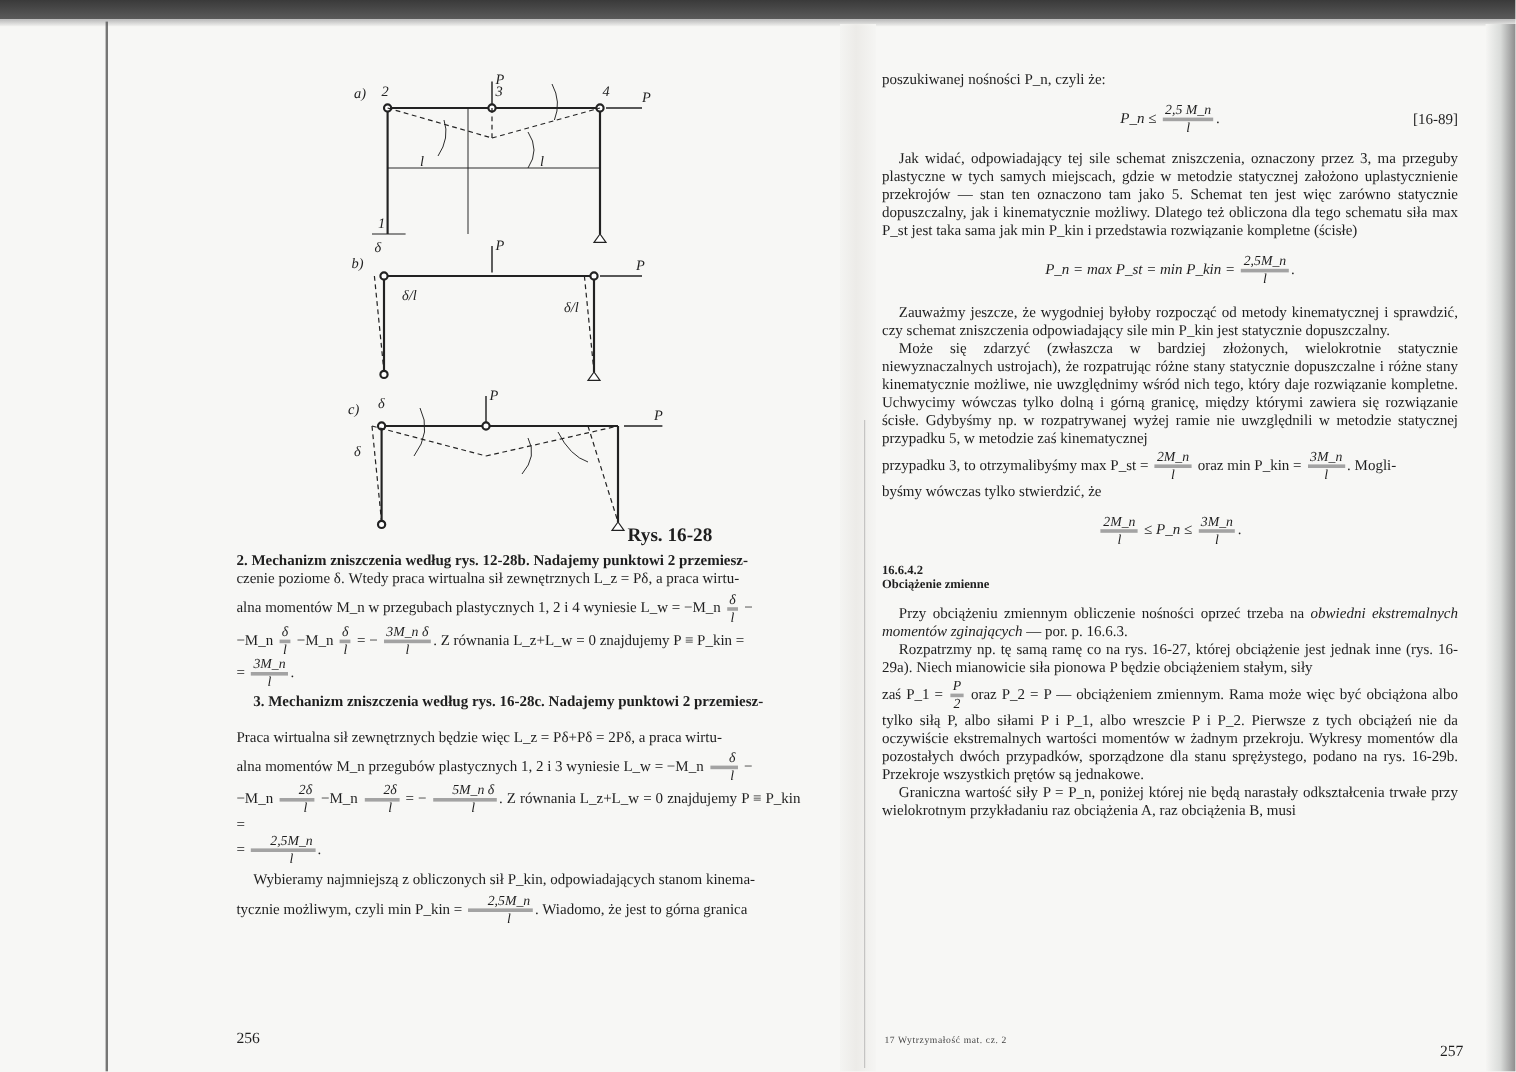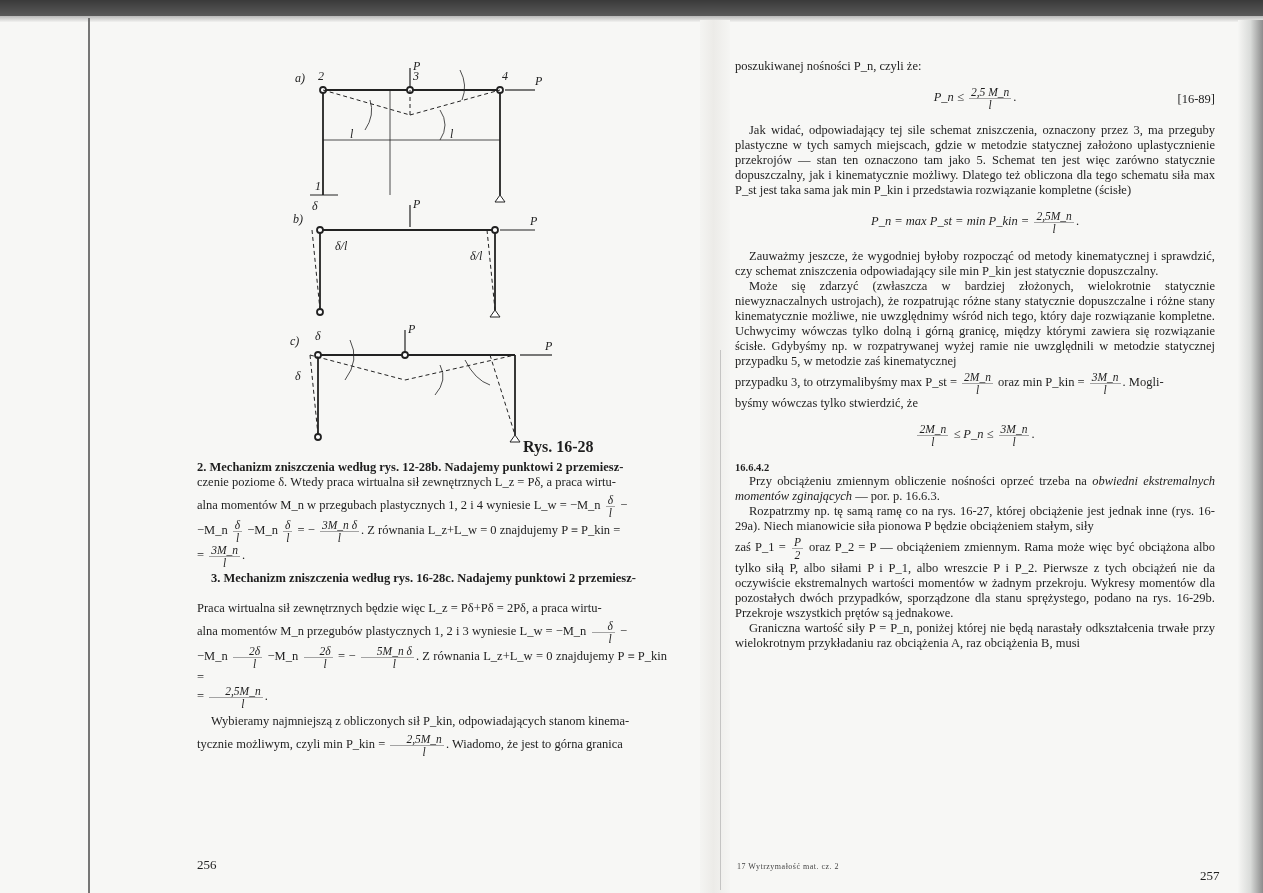--- a/index.html
+++ b/index.html
@@ -33,21 +33,21 @@
     background:linear-gradient(90deg,#f6f6f4,#d9dbd9 50%,#8c8c8c 100%);
   }
   .page { position:absolute; font-size:12.5px; line-height:15px; }
   .left-page { left:197px; top:460px; width:470px; }
   .right-page { left:735px; top:40px; width:480px; }
   p { margin:0; text-align:justify; }
   .ind { text-indent:14px; }
   i { font-style:italic; }
   .bold { font-weight:bold; }
   .frac { display:inline-block; vertical-align:middle; text-align:center; font-style:italic; font-size:11.5px; line-height:12px; margin:0 2px; }
-  .frac .num { display:block; border-bottom:1px solid #a3a3a3; padding:0 2px; }
+  .frac .num { display:block; border-bottom:3px solid #a3a3a3; padding:0 2px; }
   .frac .den { display:block; }
   .eq { text-align:center; margin:12px 0; position:relative; }
   .eqnum { position:absolute; right:0; top:6px; }
   .page-num { position:absolute; font-size:13px; }
   .footnote { position:absolute; font-size:8px; letter-spacing:.5px; color:#444; }
   .heading-num { font-weight:bold; font-size:10.5px; line-height:12px; margin-top:14px; }
   .heading-title { font-weight:bold; font-size:10.5px; line-height:12px; margin-bottom:10px; }
   .fig-caption { position:absolute; left:523px; top:438px; font-weight:bold; font-size:16px; }
   .figure { position:absolute; left:290px; top:60px; width:290px; height:390px; }
   .figure svg text { font-family:"Liberation Serif", serif; font-style:italic; font-size:12px; fill:#222; }
@@ -211,20 +211,21 @@
     <span>oraz min P_kin =</span>
     <span class="frac"><span class="num">3M_n</span><span class="den">l</span></span><span>. Mogli-</span><br>
     <span>byśmy wówczas tylko stwierdzić, że</span>
   </p>
   <div class="eq">
     <span class="frac"><span class="num">2M_n</span><span class="den">l</span></span>
     <i>≤ P_n ≤</i>
     <span class="frac"><span class="num">3M_n</span><span class="den">l</span></span><span>.</span>
   </div>
   <div class="heading-num">16.6.4.2</div>
+  <div class="heading-title">Obciążenie zmienne</div>
   <p class="ind">
     <span>Przy obciążeniu zmiennym obliczenie nośności oprzeć trzeba na</span>
     <i>obwiedni ekstremalnych momentów zginających</i>
     <span>— por. p. 16.6.3.</span>
   </p>
   <p class="ind">Rozpatrzmy np. tę samą ramę co na rys. 16-27, której obciążenie jest jednak inne (rys. 16-29a). Niech mianowicie siła pionowa P będzie obciążeniem stałym, siły</p>
   <p style="margin-top:2px">
     <span>zaś P_1 =</span>
     <span class="frac"><span class="num">P</span><span class="den">2</span></span>
     <span>oraz P_2 = P — obciążeniem zmiennym. Rama może więc być obciążona albo tylko siłą P, albo siłami P i P_1, albo wreszcie P i P_2. Pierwsze z tych obciążeń nie da oczywiście ekstremalnych wartości momentów w żadnym przekroju. Wykresy momentów dla pozostałych dwóch przypadków, sporządzone dla stanu sprężystego, podano na rys. 16-29b. Przekroje wszystkich prętów są jednakowe.</span>

